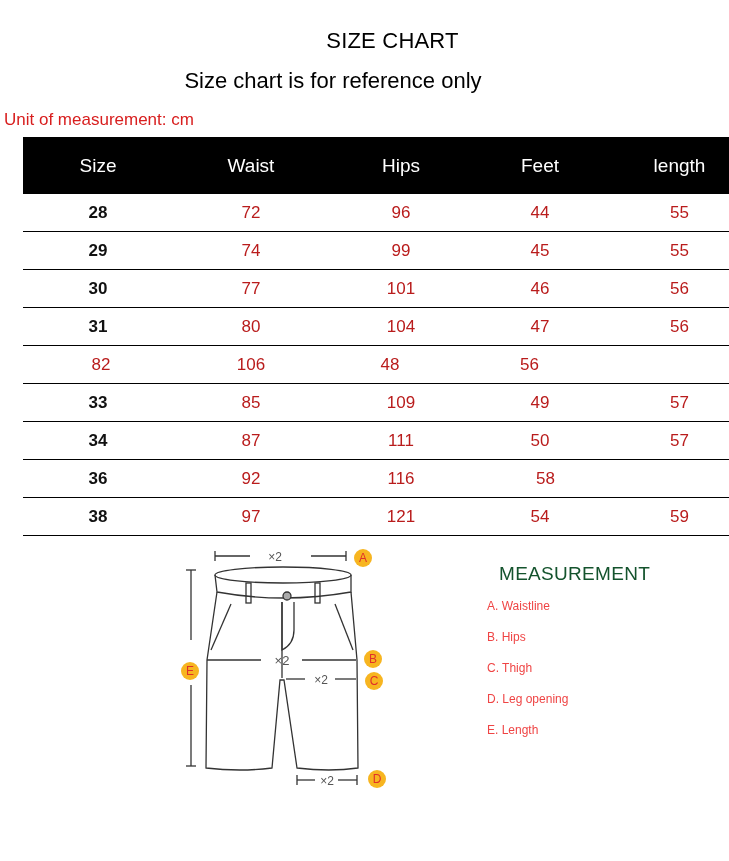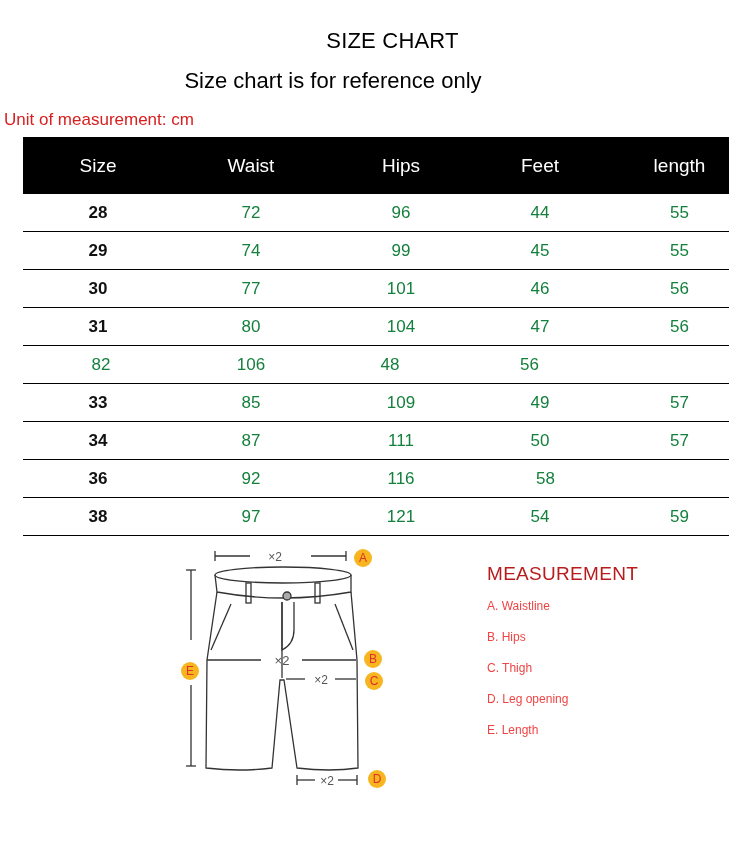--- a/index.html
+++ b/index.html
@@ -5,25 +5,25 @@
   html, body { margin:0; padding:0; background:#fff; }
   body { width:729px; height:861px; position:relative; overflow:hidden; font-family:"Liberation Sans", sans-serif; color:#000; }
   .title { position:absolute; top:28px; left:0; width:729px; text-align:center; font-size:22px; font-weight:normal; letter-spacing:0.2px;padding-left:28px; }
   .subtitle { position:absolute; top:68px; left:0; width:666px; text-align:center; font-size:22px; }
   .unit { position:absolute; top:110px; left:4px; font-size:17px; color:#d81e1e; }
   .table { position:absolute; top:137px; left:0; width:729px;margin-left:23px; }
   .thead { height:57px; background:#000; color:#fff; display:flex; align-items:center; }
   .thead div, .row div { text-align:center; font-size:19px; }
   .c0 { width:150px; } .c1 { width:156px; } .c2 { width:144px; } .c3 { width:134px; } .c4 { width:145px; }
   .row { height:37px; display:flex; align-items:center; border-bottom:1.5px solid #000; }
-  .row div { font-size:17px; color:#15803d; }
+  .row div { font-size:17px; color:#b91c1c; }
   .row .c0 { font-weight:bold; color:#111; }
   .diagram { position:absolute; left:170px; top:540px; width:230px; height:260px; }
   .legend { position:absolute; left:487px; top:563px; }
-  .legend .lh { font-size:19px; color:#b91c1c; letter-spacing:0.3px; margin-bottom:14px; }
+  .legend .lh { font-size:19px; color:#14532d; letter-spacing:0.3px; margin-bottom:14px;margin-left:12px; }
   .legend .li { font-size:12px; color:#ef4444; height:31px; }
 </style>
 </head>
 <body>
 
 <div class="title">SIZE CHART</div>
 <div class="subtitle">Size chart is for reference only</div>
 <div class="unit">Unit of measurement: cm</div>
 
 <div class="table">

